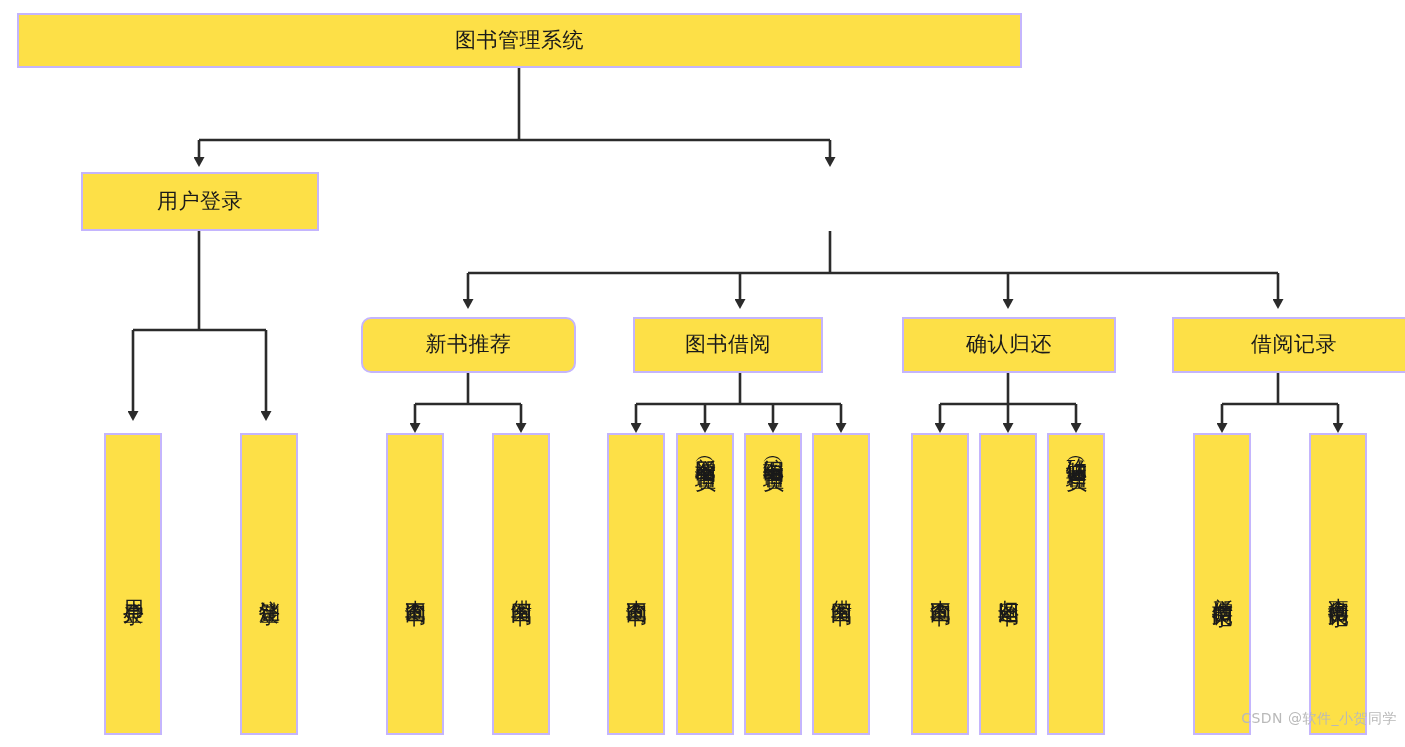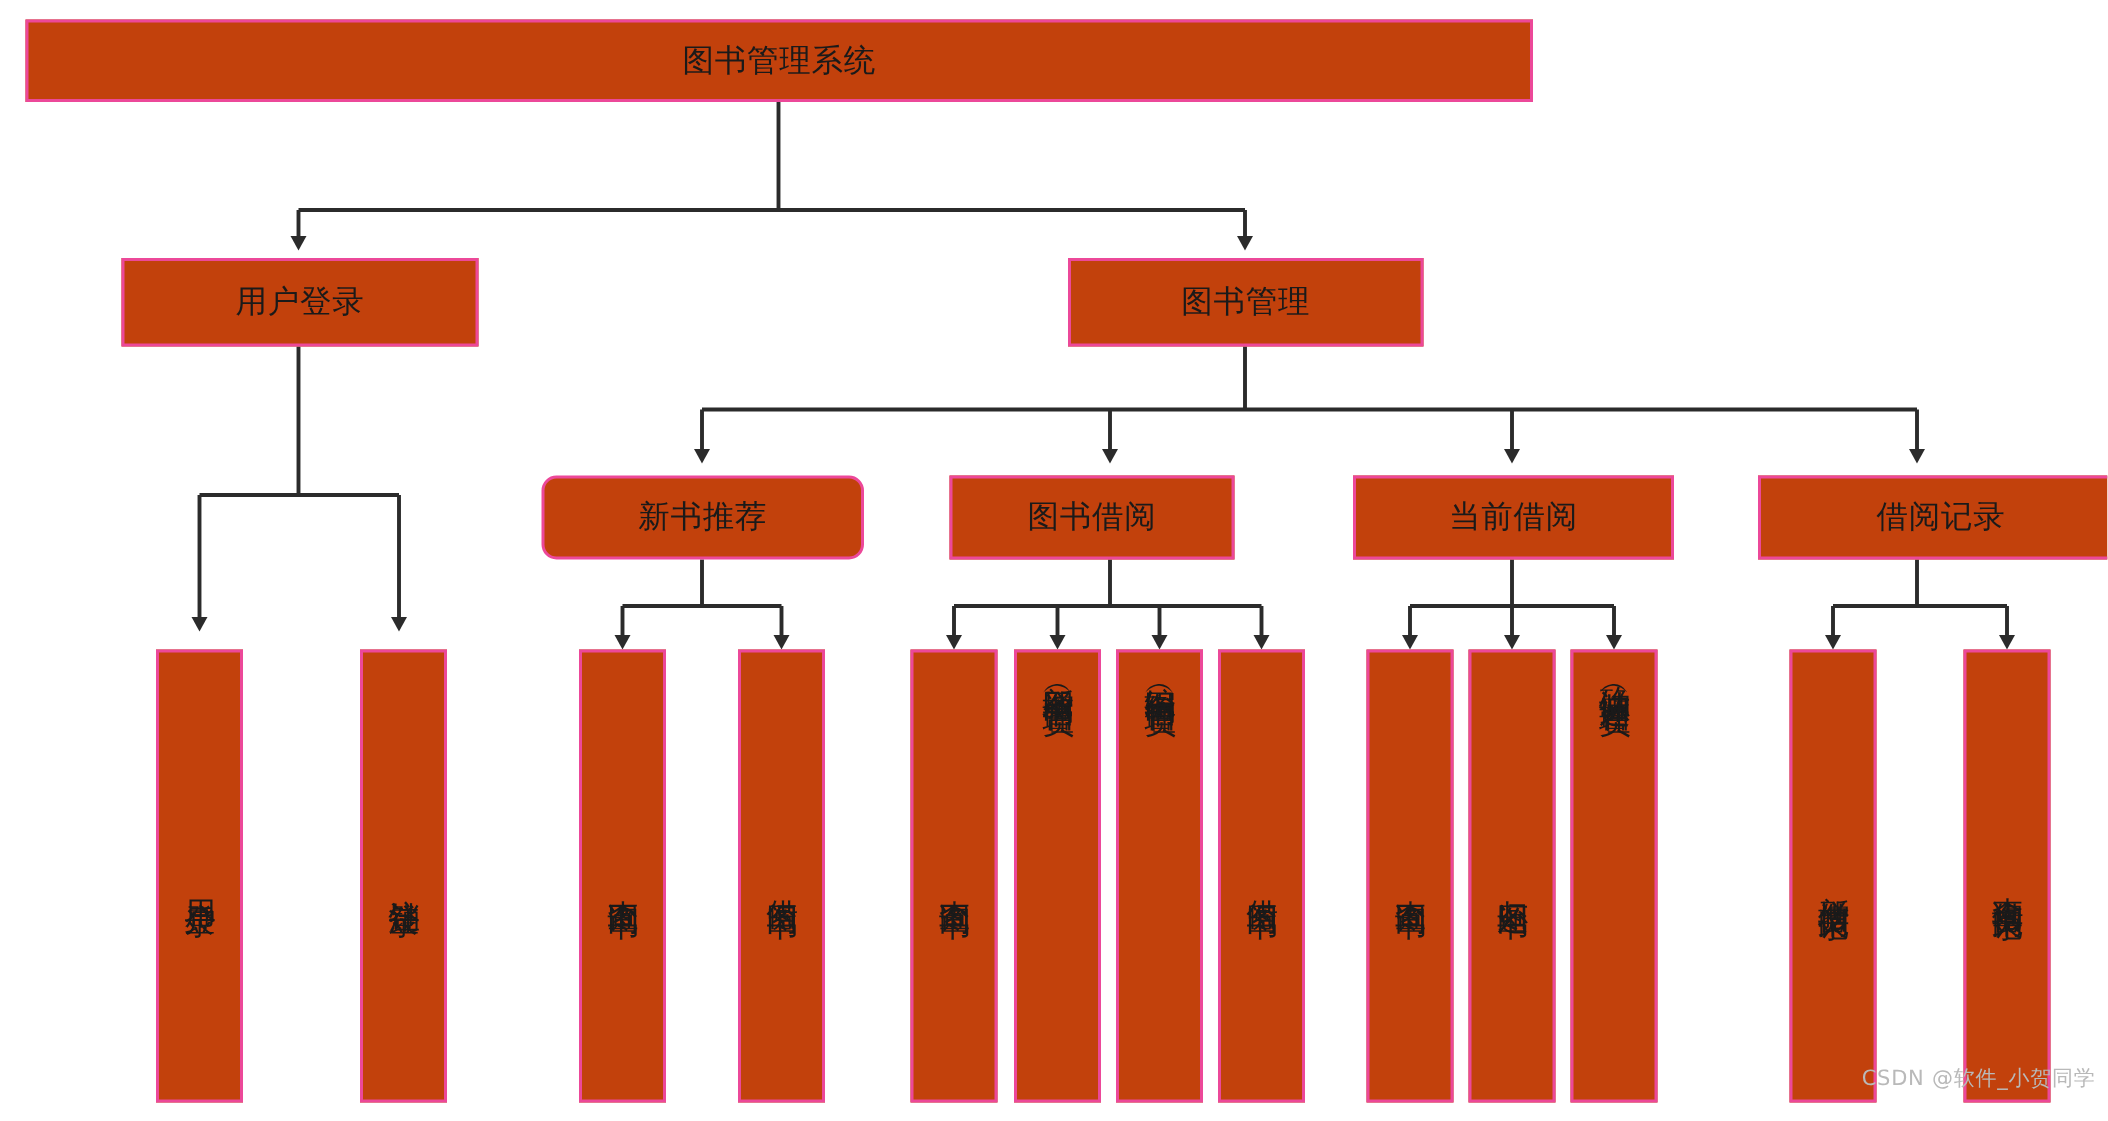--- a/index.html
+++ b/index.html
@@ -20,22 +20,22 @@
   #diagram-svg {
     position: absolute;
     left: 0;
     top: 0;
     width: 1405px;
     height: 747px;
   }
   .node-box {
     position: absolute;
     box-sizing: border-box;
-    border: 2px solid #ec4899;
-    background: #c2410c;
+    border: 2px solid #c4b5fd;
+    background: #fde047;
     display: flex;
     align-items: center;
     justify-content: center;
   }
   .node-label-h {
     font-size: 21px;
     color: #1a1a1a;
     letter-spacing: 0.5px;
     line-height: 1.1;
     white-space: nowrap;
@@ -127,34 +127,31 @@
   </svg>
 
   <div class="node-box" style="left:17px; top:13px; width:1005px; height:55px;">
     <span class="node-label-h">图书管理系统</span>
   </div>
 
   <div class="node-box" style="left:81px; top:172px; width:238px; height:59px;">
     <span class="node-label-h">用户登录</span>
   </div>
 
-  <div class="node-box" style="left:712px; top:172px; width:237px; height:59px;">
-    <span class="node-label-h">图书管理</span>
-  </div>
 
   <div class="node-box" style="left:361px; top:317px; width:215px; height:56px;border-radius:10px;">
     <span class="node-label-h">新书推荐</span>
   </div>
 
   <div class="node-box" style="left:633px; top:317px; width:190px; height:56px;">
     <span class="node-label-h">图书借阅</span>
   </div>
 
   <div class="node-box" style="left:902px; top:317px; width:214px; height:56px;">
-    <span class="node-label-h">当前借阅</span>
+    <span class="node-label-h">确认归还</span>
   </div>
 
   <div class="node-box" style="left:1172px; top:317px; width:244px; height:56px;">
     <span class="node-label-h">借阅记录</span>
   </div>
 
   <div class="node-box vertical centered" style="left:104px; top:433px; width:58px; height:302px;">
     <span class="node-label-v">用户登录</span>
   </div>
 

